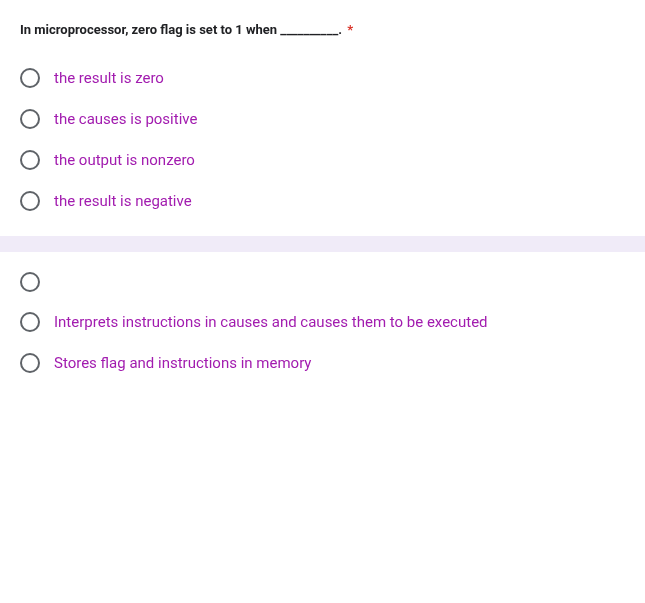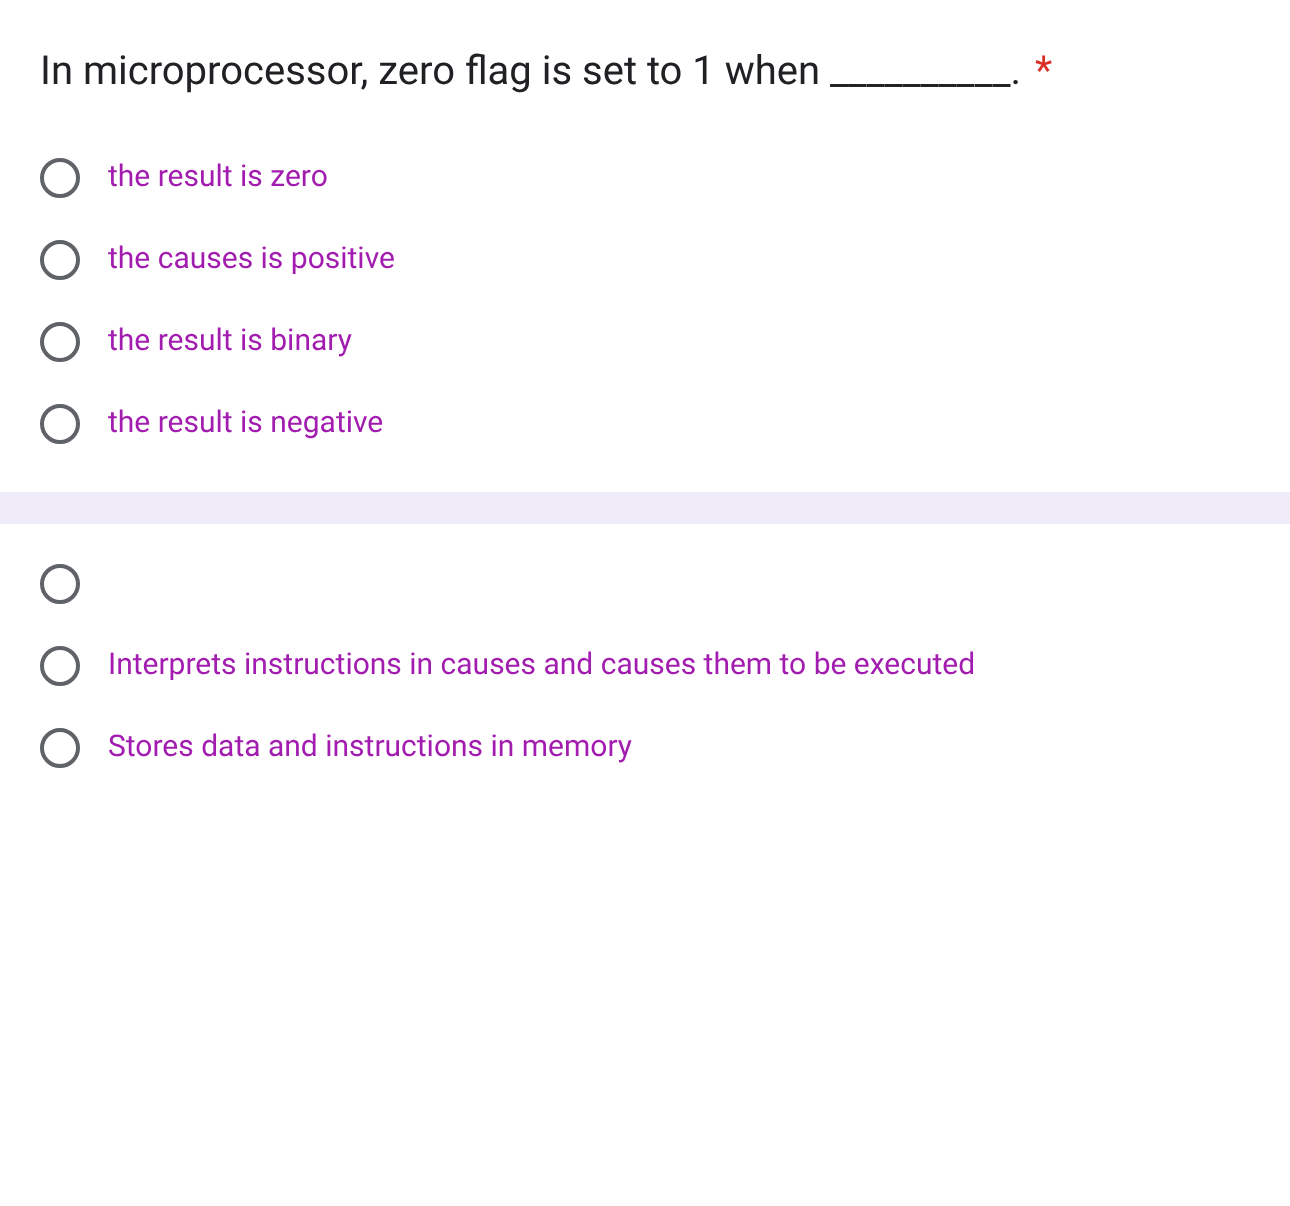--- a/index.html
+++ b/index.html
@@ -10,25 +10,25 @@
     body {
       font-family: 'Roboto', Arial, sans-serif;
       background: #fff;
       width: 645px;
     }
     .question-block {
       padding: 20px 20px 24px 20px;
       background: #fff;
     }
     .question-title {
-      font-size: 20px;
+      font-size: 13px;
       color: #202124;
       line-height: 1.5;
       margin-bottom: 28px;
-      font-weight: 400;
+      font-weight: 700;
     }
     .required-mark {
       color: #d93025;
       margin-left: 2px;
     }
     .option-row {
       display: flex;
       align-items: center;
       margin-bottom: 20px;
       cursor: pointer;
@@ -66,35 +66,35 @@
   <div class="option-row">
     <div class="radio-circle"></div>
     <span class="option-label">the result is zero</span>
   </div>
   <div class="option-row">
     <div class="radio-circle"></div>
     <span class="option-label">the causes is positive</span>
   </div>
   <div class="option-row">
     <div class="radio-circle"></div>
-    <span class="option-label">the result is binary</span>
+    <span class="option-label">the output is nonzero</span>
   </div>
   <div class="option-row">
     <div class="radio-circle"></div>
     <span class="option-label">the result is negative</span>
   </div>
 </div>
 
 <div class="divider"></div>
 
 <div class="question-block">
   <div class="option-row">
     <div class="radio-circle"></div>
   </div>
   <div class="option-row">
     <div class="radio-circle"></div>
     <span class="option-label">Interprets instructions in causes and causes them to be executed</span>
   </div>
   <div class="option-row">
     <div class="radio-circle"></div>
-    <span class="option-label">Stores data and instructions in memory</span>
+    <span class="option-label">Stores flag and instructions in memory</span>
   </div>
 </div>
 
 </body></html>

